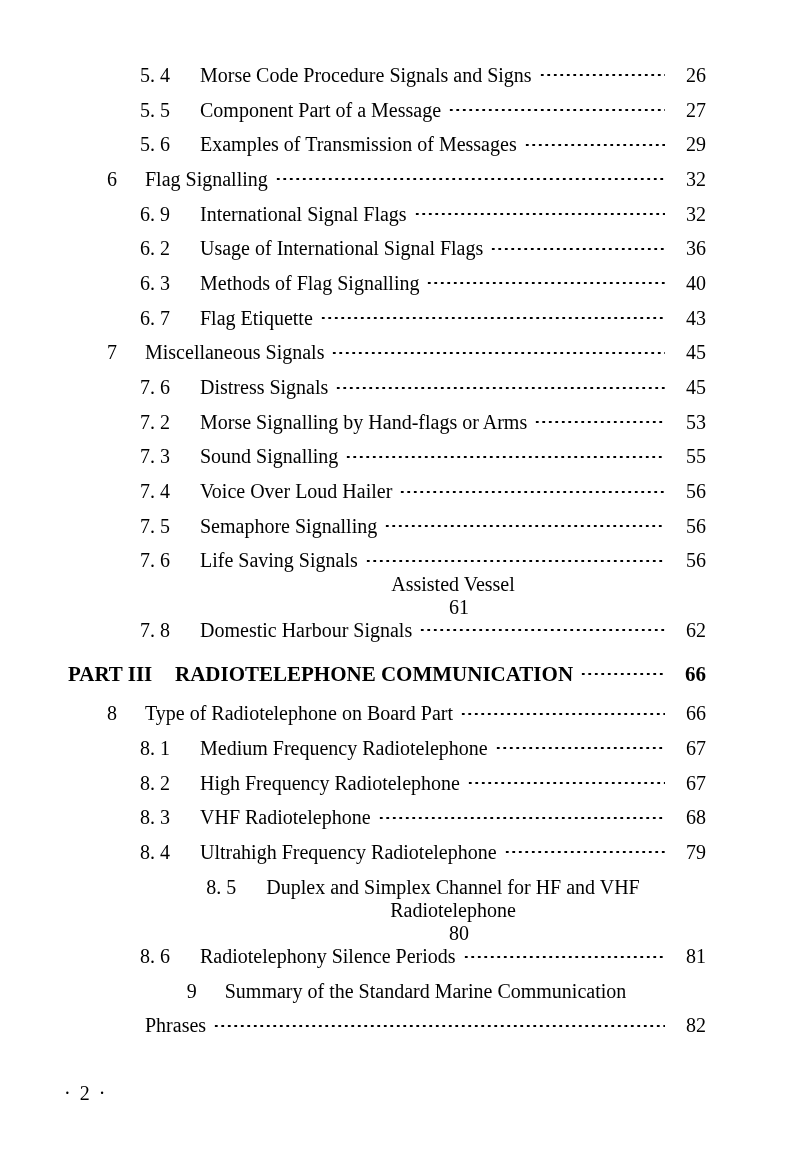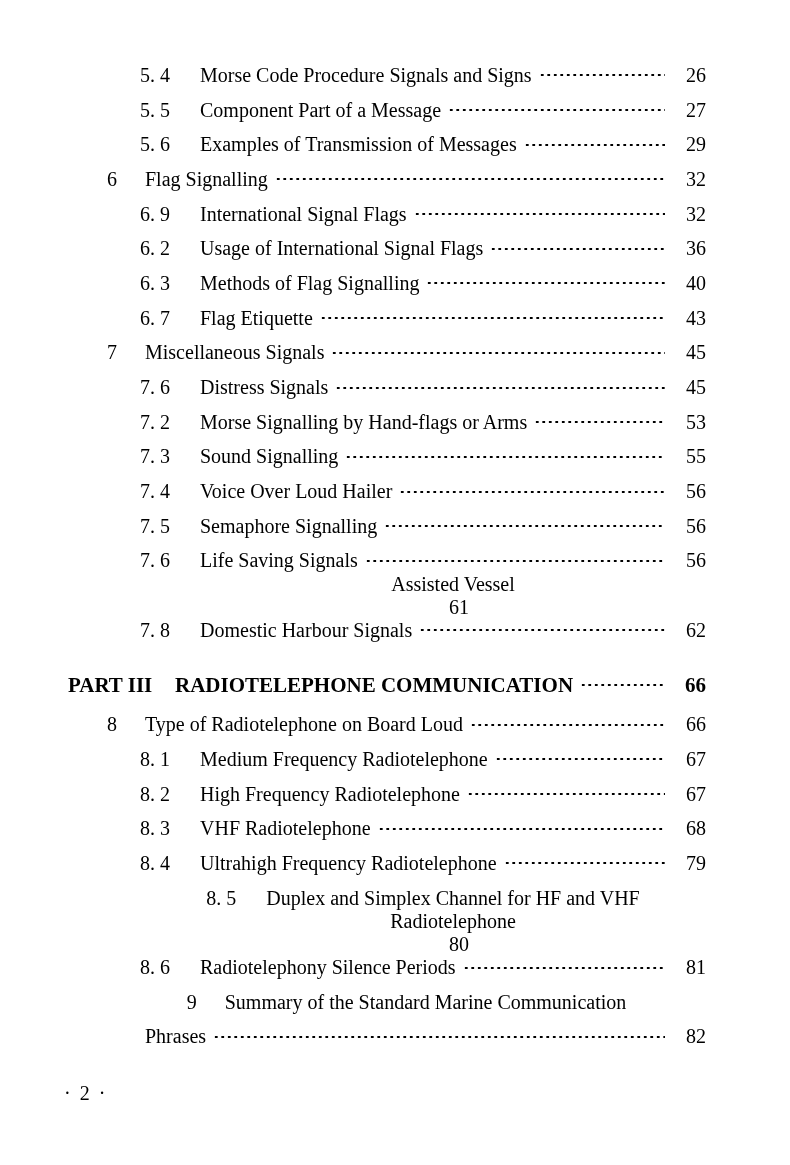--- a/index.html
+++ b/index.html
@@ -37,21 +37,21 @@
     background-size: 6.5px 20px;
     background-repeat: repeat-x;
     background-position: left center;
   }
   .pageno {
     flex: none;
     width: 32px;
     text-align: right;
   }
   
-  .lvl-part { font-weight: bold; font-size: 21px; margin-top: 20px; margin-bottom: 5px; }
+  .lvl-part { font-weight: bold; font-size: 21px; margin-top: 9px; margin-bottom: 5px; }
   .lvl-part .num { width: 107px; }
   .lvl-chapter { padding-left: 39px; }
   .lvl-chapter .num { width: 38px; }
   .lvl-sub { padding-left: 72px; }
   .lvl-sub .num { width: 60px; }
   .lvl-cont-sub { padding-left: 132px; flex-direction: column; }
   .lvl-cont-chapter { padding-left: 77px; }
   .footer {
     position: absolute;
     left: 64px;
@@ -168,21 +168,21 @@
     <span class="pageno">62</span>
   </div>
       <div class="row lvl-part">
     <span class="num">PART III</span>
     <span class="title">RADIOTELEPHONE COMMUNICATION</span>
     <span class="leader"></span>
     <span class="pageno">66</span>
   </div>
       <div class="row lvl-chapter">
     <span class="num">8</span>
-    <span class="title">Type of Radiotelephone on Board Loud</span>
+    <span class="title">Type of Radiotelephone on Board Part</span>
     <span class="leader"></span>
     <span class="pageno">66</span>
   </div>
       <div class="row lvl-sub">
     <span class="num">8. 1</span>
     <span class="title">Medium Frequency Radiotelephone</span>
     <span class="leader"></span>
     <span class="pageno">67</span>
   </div>
       <div class="row lvl-sub">

